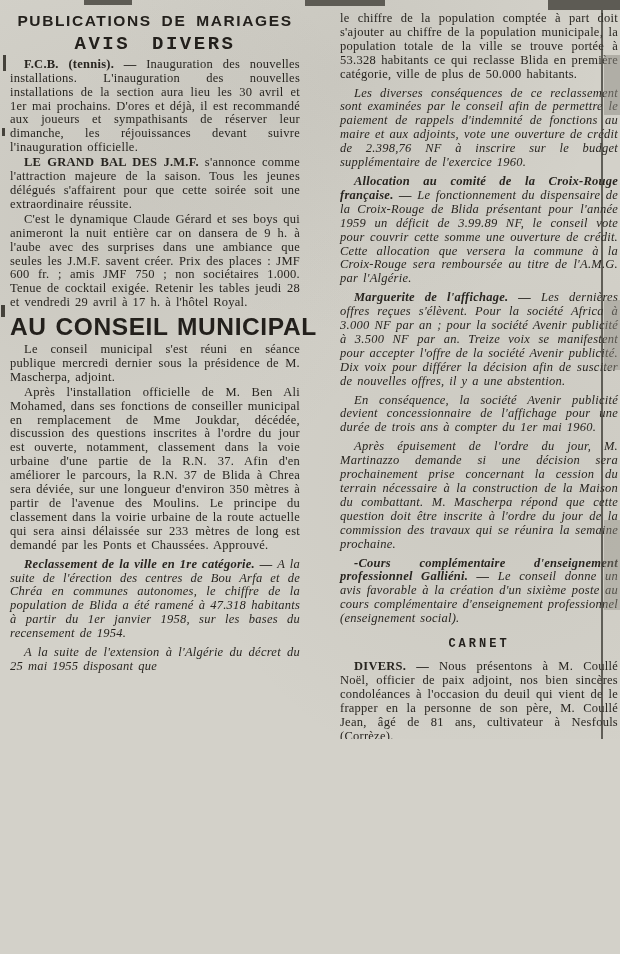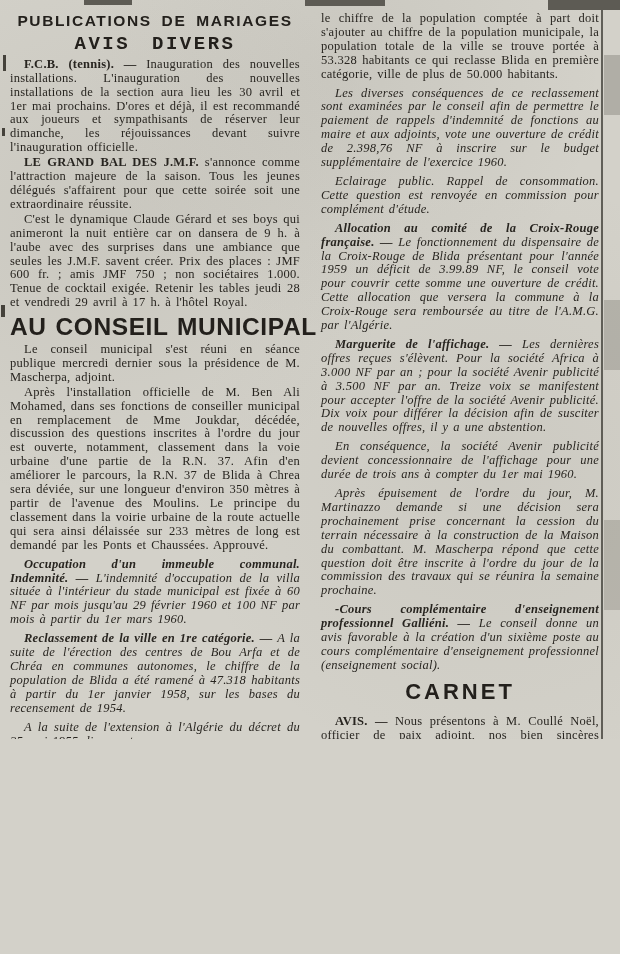--- a/index.html
+++ b/index.html
@@ -20,30 +20,30 @@
     color:#282520;
     overflow:hidden;
   }
   .col{
     position:absolute; top:12px;
     font-size:12.5px; line-height:13.9px;
     text-align:justify;
     letter-spacing:.25px; word-spacing:1.5px;
   }
   .col-left{ left:10px; width:290px; }
-  .col-right{ left:321px; width:278px; }
+  .col-right{ left:340px; width:278px; }
   .para{ text-indent:14px; margin:0 0 1px 0; }
   .para.noind{ text-indent:0; }
   .para.sp{ margin-top:5px;font-style:italic; }
   .lead{ font-weight:bold; }
   .hd{ font-family:"Liberation Sans", sans-serif; font-weight:bold; text-align:center; color:#23201c; }
   .hd-pub{ font-size:15.5px; letter-spacing:1.6px; word-spacing:4px; margin:2px 0 10px 0; }
   .hd-avis{ font-size:19px; letter-spacing:2.5px; word-spacing:8px; margin:9px 0 6px 0;font-family:Liberation Mono, monospace; }
   .hd-conseil{ font-size:24.5px; letter-spacing:.6px; margin:10px 0 9px 0; white-space:nowrap;text-align:center; }
-  .hd-carnet{ font-size:22px; letter-spacing:3px; margin:12px 0 16px 0; }
+  .hd-carnet{ font-size:12px; letter-spacing:3px; margin:12px 0 8px 0;font-family:Liberation Mono, monospace; }
   .rule-right{ position:absolute; left:601px; top:0; width:2px; height:954px; background:#3a3831; opacity:.75; }
   .blotch{ position:absolute; background:#8e8c83; }
   .blotch.dark{ background:#5d5b54; }
   .tick{ position:absolute; background:#45423b; }
 </style>
 </head>
 <body>
 
 <div class="page">
 
@@ -58,47 +58,45 @@
     <p class="para"><b class="lead">LE GRAND BAL DES J.M.F.</b><span> s'annonce comme l'attraction majeure de la saison. Tous les jeunes délégués s'affairent pour que cette soirée soit une extraordinaire réussite.</span></p>
 
     <p class="para"><b class="lead"></b><span>C'est le dynamique Claude Gérard et ses boys qui animeront la nuit entière car on dansera de 9 h. à l'aube avec des surprises dans une ambiance que seules les J.M.F. savent créer. Prix des places : JMF 600 fr. ; amis JMF 750 ; non sociétaires 1.000. Tenue de cocktail exigée. Retenir les tables jeudi 28 et vendredi 29 avril à 17 h. à l'hôtel Royal.</span></p>
 
     <h1 class="hd hd-conseil">AU CONSEIL MUNICIPAL</h1>
 
     <p class="para"><b class="lead"></b><span>Le conseil municipal s'est réuni en séance publique mercredi dernier sous la présidence de M. Mascherpa, adjoint.</span></p>
 
     <p class="para"><b class="lead"></b><span>Après l'installation officielle de M. Ben Ali Mohamed, dans ses fonctions de conseiller municipal en remplacement de Mme Joukdar, décédée, discussion des questions inscrites à l'ordre du jour est ouverte, notamment, classement dans la voie urbaine d'une partie de la R.N. 37. Afin d'en améliorer le parcours, la R.N. 37 de Blida à Chrea sera déviée, sur une longueur d'environ 350 mètres à partir de l'avenue des Moulins. Le principe du classement dans la voirie urbaine de la route actuelle qui sera ainsi délaissée sur 233 mètres de long est demandé par les Ponts et Chaussées. Approuvé.</span></p>
 
-    <p class="para sp"><b class="lead">Occupation d'un immeuble communal. Indemnité. —</b><span> L'indemnité d'occupation de la villa située à l'intérieur du stade municipal est fixée à 60 NF par mois jusqu'au 29 février 1960 et 100 NF par mois à partir du 1er mars 1960.</span></p>
 
     <p class="para sp"><b class="lead">Reclassement de la ville en 1re catégorie. —</b><span> A la suite de l'érection des centres de Bou Arfa et de Chréa en communes autonomes, le chiffre de la population de Blida a été ramené à 47.318 habitants à partir du 1er janvier 1958, sur les bases du recensement de 1954.</span></p>
 
     <p class="para sp"><b class="lead"></b><span>A la suite de l'extension à l'Algérie du décret du 25 mai 1955 disposant que</span></p>
   </div>
 
   <div class="col col-right">
     <p class="para noind"><b class="lead"></b><span>le chiffre de la population comptée à part doit s'ajouter au chiffre de la population municipale, la population totale de la ville se trouve portée à 53.328 habitants ce qui reclasse Blida en première catégorie, ville de plus de 50.000 habitants.</span></p>
 
     <p class="para sp"><b class="lead"></b><span>Les diverses conséquences de ce reclassement sont examinées par le conseil afin de permettre le paiement de rappels d'indemnité de fonctions au maire et aux adjoints, vote une ouverture de crédit de 2.398,76 NF à inscrire sur le budget supplémentaire de l'exercice 1960.</span></p>
 
-    <p class="para sp"><b class="lead"></b><span>Eclairage public. Rappel de consommation. Cette question est renvoyée en commission pour complément d'étude.</span></p>
 
     <p class="para sp"><b class="lead">Allocation au comité de la Croix-Rouge française. —</b><span> Le fonctionnement du dispensaire de la Croix-Rouge de Blida présentant pour l'année 1959 un déficit de 3.99.89 NF, le conseil vote pour couvrir cette somme une ouverture de crédit. Cette allocation que versera la commune à la Croix-Rouge sera remboursée au titre de l'A.M.G. par l'Algérie.</span></p>
 
     <p class="para sp"><b class="lead">Marguerite de l'affichage. —</b><span> Les dernières offres reçues s'élèvent. Pour la société Africa à 3.000 NF par an ; pour la société Avenir publicité à 3.500 NF par an. Treize voix se manifestent pour accepter l'offre de la société Avenir publicité. Dix voix pour différer la décision afin de susciter de nouvelles offres, il y a une abstention.</span></p>
 
     <p class="para sp"><b class="lead"></b><span>En conséquence, la société Avenir publicité devient concessionnaire de l'affichage pour une durée de trois ans à compter du 1er mai 1960.</span></p>
 
     <p class="para sp"><b class="lead"></b><span>Après épuisement de l'ordre du jour, M. Martinazzo demande si une décision sera prochainement prise concernant la cession du terrain nécessaire à la construction de la Maison du combattant. M. Mascherpa répond que cette question doit être inscrite à l'ordre du jour de la commission des travaux qui se réunira la semaine prochaine.</span></p>
 
     <p class="para sp"><b class="lead">-Cours complémentaire d'enseignement professionnel Galliéni. —</b><span> Le conseil donne un avis favorable à la création d'un sixième poste au cours complémentaire d'enseignement professionnel (enseignement social).</span></p>
 
     <h2 class="hd hd-carnet">CARNET</h2>
 
-    <p class="para"><b class="lead">AVIS. —</b><span> Nous présentons à M. Coullé Noël, officier de paix adjoint, nos bien sincères condoléances à l'occasion du deuil qui vient de le frapper en la personne de son père, M. Coullé Jean, âgé de 81 ans, cultivateur à Nesfouls (Corrèze).</span></p>
+    <p class="para"><b class="lead">DIVERS. —</b><span> Nous présentons à M. Coullé Noël, officier de paix adjoint, nos bien sincères condoléances à l'occasion du deuil qui vient de le frapper en la personne de son père, M. Coullé Jean, âgé de 81 ans, cultivateur à Nesfouls (Corrèze).</span></p>
 
     <p class="para sp"><b class="lead">DANS LA MAGISTRATURE. —</b><span> Nous souhaitons la bienvenue et un heureux séjour en notre ville à M. Mounier, juge au tribunal de grande instance d'Alger, nommé à Blida même qualité.</span></p>
   </div>
 
   <div class="rule-right"></div>
 
   <div class="blotch dark" style="left:84px; top:0; width:48px; height:5px;"></div>
   <div class="blotch dark" style="left:305px; top:0; width:80px; height:6px;"></div>
   <div class="blotch dark" style="left:548px; top:0; width:72px; height:10px;"></div>
   <div class="blotch" style="left:604px; top:55px; width:16px; height:60px; opacity:.5;"></div>

